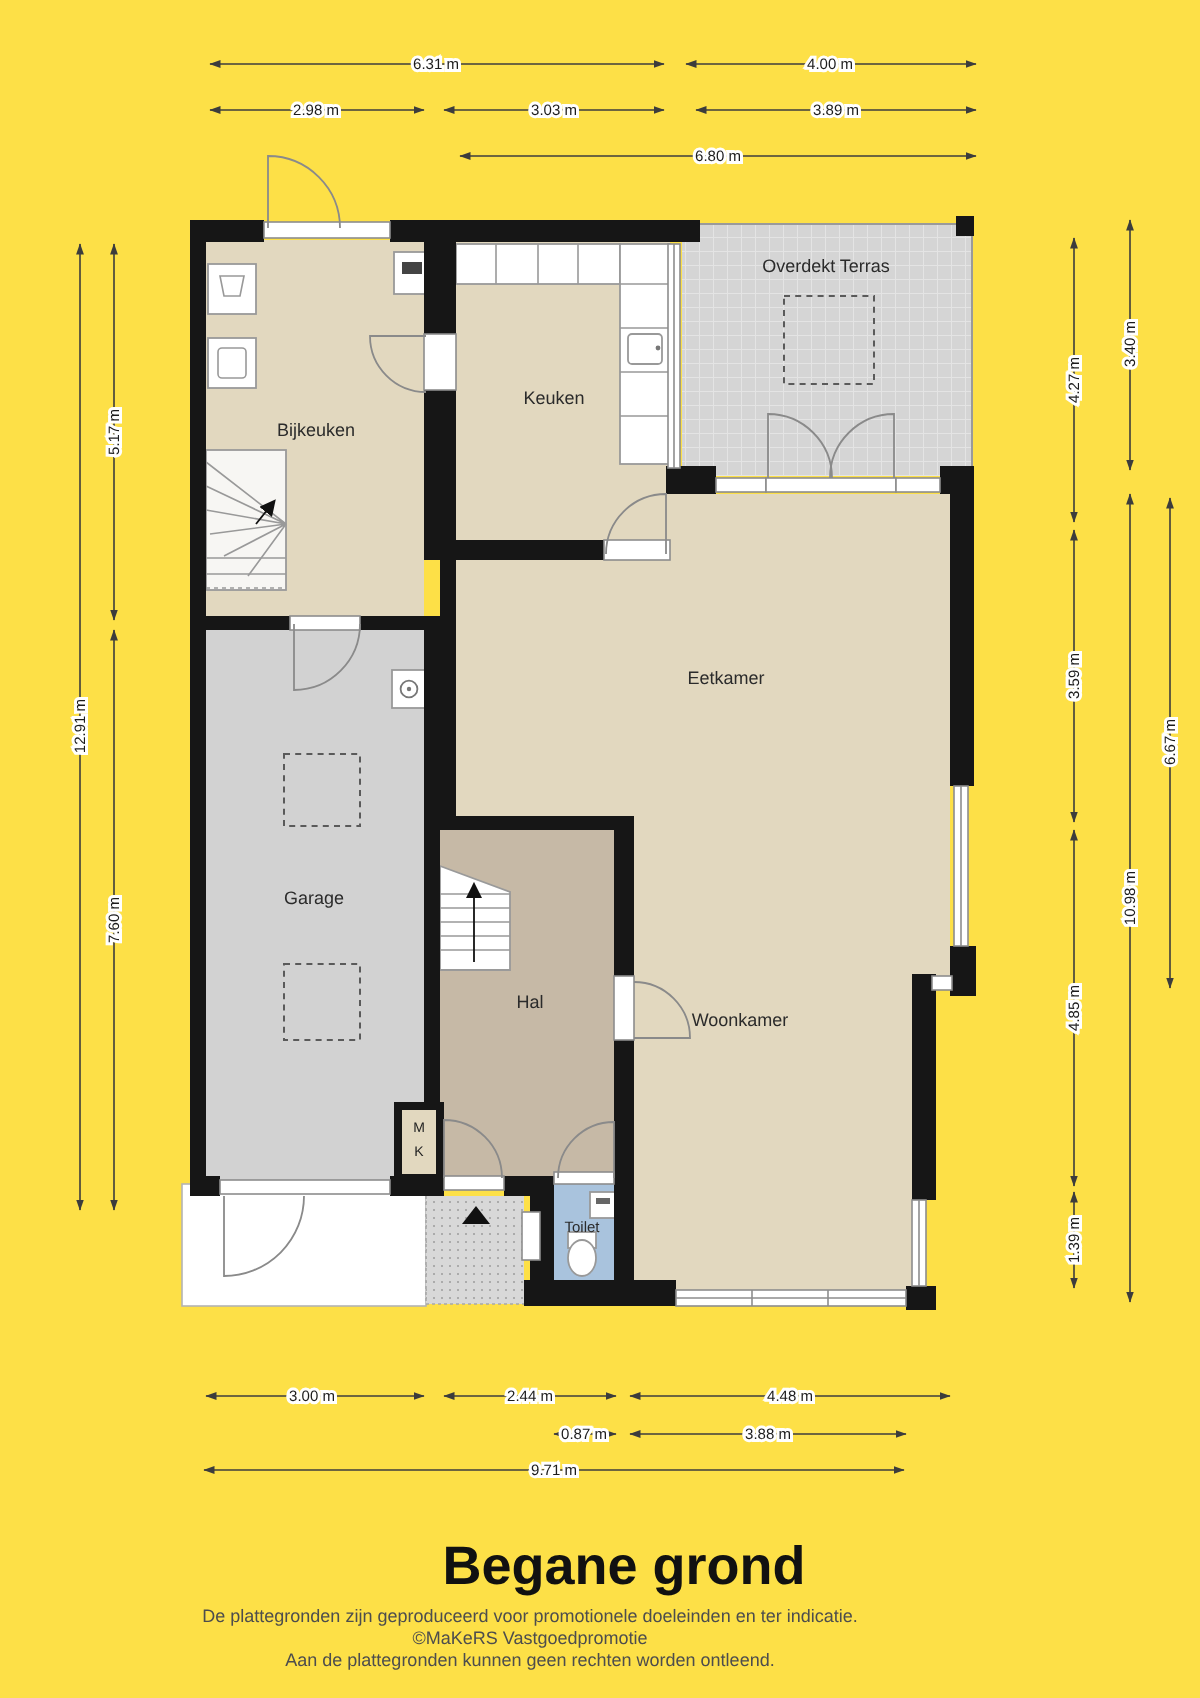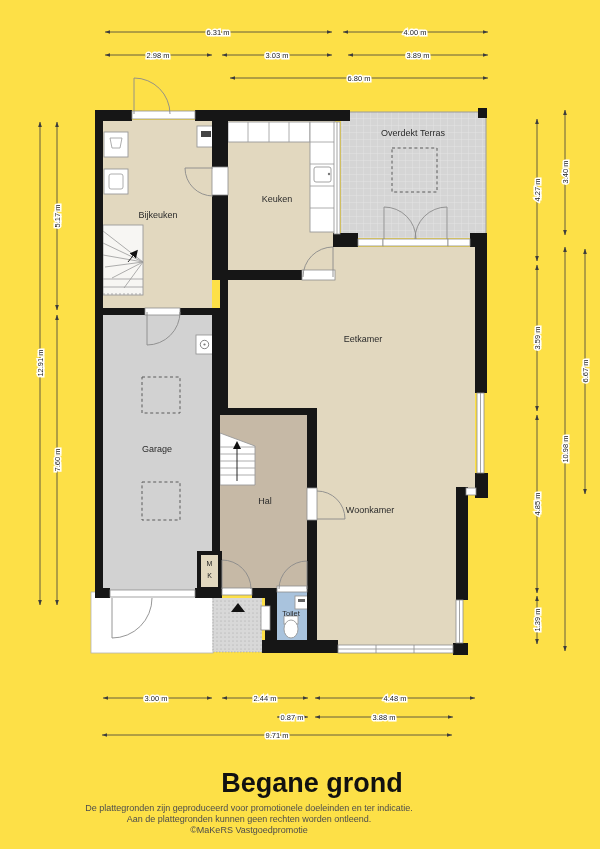--- a/index.html
+++ b/index.html
@@ -15,21 +15,21 @@
   .wall{fill:#161616;}
   .win{fill:#ffffff;stroke:#8d8d8d;stroke-width:0.8;}
   .winline{stroke:#8d8d8d;stroke-width:0.8;}
   .swing{stroke:#8a8a8a;stroke-width:0.9;fill:none;}
   .fixt{fill:#ffffff;stroke:#999999;stroke-width:0.9;}
   .fixtline{stroke:#999999;stroke-width:0.8;fill:none;}
   .dashed{fill:none;stroke:#5a5a5a;stroke-width:1;stroke-dasharray:3 2.6;}
   .title{position:absolute;left:0;top:768px;width:600px;text-align:center;
          font-size:27px;font-weight:bold;color:#111;margin-left:12px;}
   .disclaimer{position:absolute;left:0;top:803px;width:498px;text-align:center;
-         font-size:9px;line-height:11px;color:#4d4d4d;}
+         font-size:9px;line-height:11px;color:#4d4d4d;padding-left:16px;}
 </style>
 </head>
 <body>
 
 <div class="canvas">
 
 <svg width="600" height="849" viewBox="0 0 600 849">
   <defs>
     <marker id="arrow" viewBox="0 0 8 8" refX="7.5" refY="4" markerWidth="7" markerHeight="7" orient="auto-start-reverse">
       <path d="M0,1.2 L8,4 L0,6.8 z" fill="#3c3c3c"></path>
@@ -243,17 +243,17 @@
     <text class="room-label" x="370" y="513">Woonkamer</text>
     <text class="room-label small" x="291" y="616">Toilet</text>
     <text class="mk-label" x="209.5" y="566">M</text>
     <text class="mk-label" x="209.5" y="578">K</text>
   </g>
 </svg>
 
 <div class="title">Begane grond</div>
 <div class="disclaimer">
   <div>De plattegronden zijn geproduceerd voor promotionele doeleinden en ter indicatie.</div>
+  <div>©MaKeRS Vastgoedpromotie</div>
   <div>Aan de plattegronden kunnen geen rechten worden ontleend.</div>
-  <div>©MaKeRS Vastgoedpromotie</div>
 </div>
 
 </div>
 
 </body></html>

